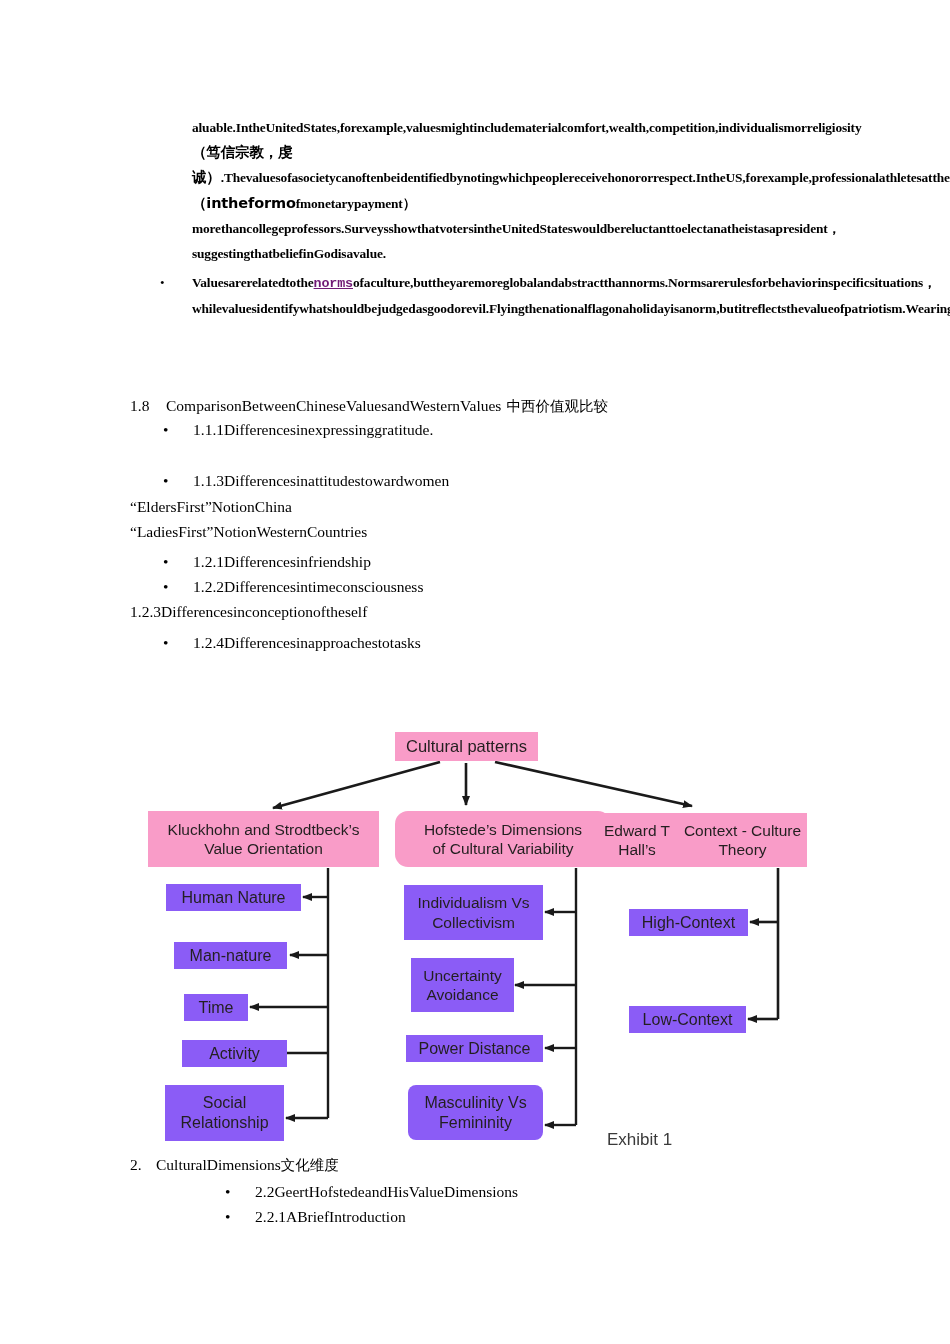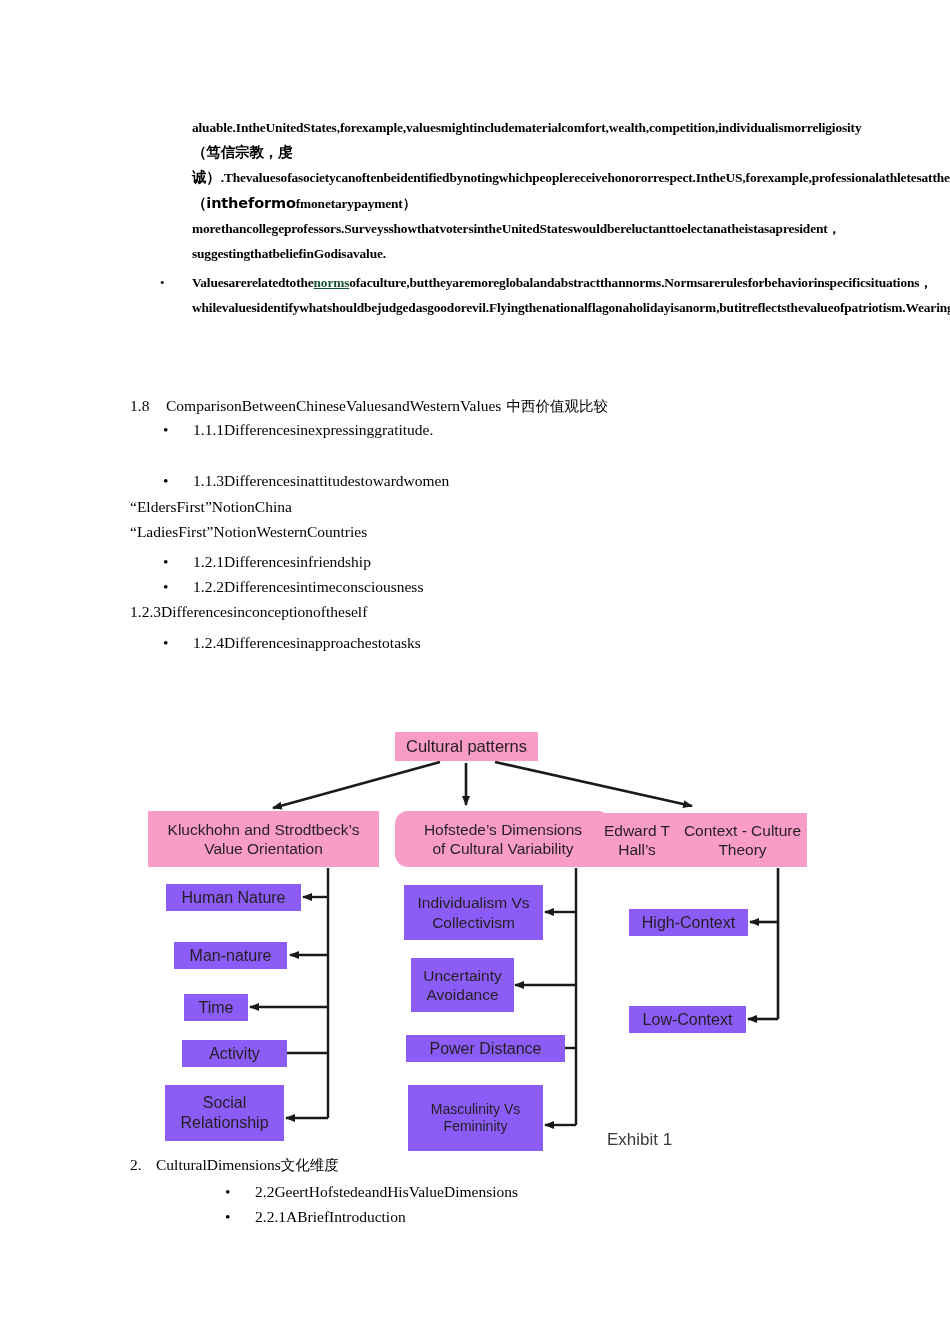--- a/index.html
+++ b/index.html
@@ -81,21 +81,21 @@
 
   .li {
     position: absolute;
     font-size: 15.5px;
     line-height: 25px;
     white-space: nowrap;
   }
   .li .dot { display: inline-block; width: 30px; }
 
   .cn { font-family: "DejaVu Sans", "Liberation Sans", sans-serif; font-size: 14.5px; }
-  .lnk { color: #14532d; text-decoration: underline; }
+  .lnk { color: #701a75; text-decoration: underline; font-family: Liberation Mono, monospace; }
   .ul { text-decoration: underline; }
 
   
   #diagram {
     position: absolute;
     left: 0;
     top: 0;
     width: 950px;
     height: 1344px;
     pointer-events: none;
@@ -245,25 +245,25 @@
   <div class="dbox yellow" style="left:404px; top:885px; width:139px; height:55px; font-size:15.5px; flex-direction:column;">
     <span>Individualism Vs</span>
     <span>Collectivism</span>
   </div>
 
   <div class="dbox yellow" style="left:411px; top:958px; width:103px; height:54px; font-size:15.5px; flex-direction:column;">
     <span>Uncertainty</span>
     <span>Avoidance</span>
   </div>
 
-  <div class="dbox yellow" style="left:406px; top:1035px; width:159px; height:27px; font-size:16px;">
+  <div class="dbox yellow" style="left:406px; top:1035px; width:137px; height:27px; font-size:16px;">
     <span>Power Distance</span>
   </div>
 
-  <div class="dbox yellow" style="left:408px; top:1085px; width:135px; height:66px; font-size:14px; flex-direction:column;">
+  <div class="dbox yellow" style="left:408px; top:1085px; width:135px; height:55px; font-size:16px; flex-direction:column;border-radius:8px;">
     <span>Masculinity Vs</span>
     <span>Femininity</span>
   </div>
 
   <div class="dbox yellow" style="left:629px; top:909px; width:119px; height:27px; font-size:16px;">
     <span>High-Context</span>
   </div>
 
   <div class="dbox yellow" style="left:629px; top:1006px; width:117px; height:27px; font-size:16px;">
     <span>Low-Context</span>

